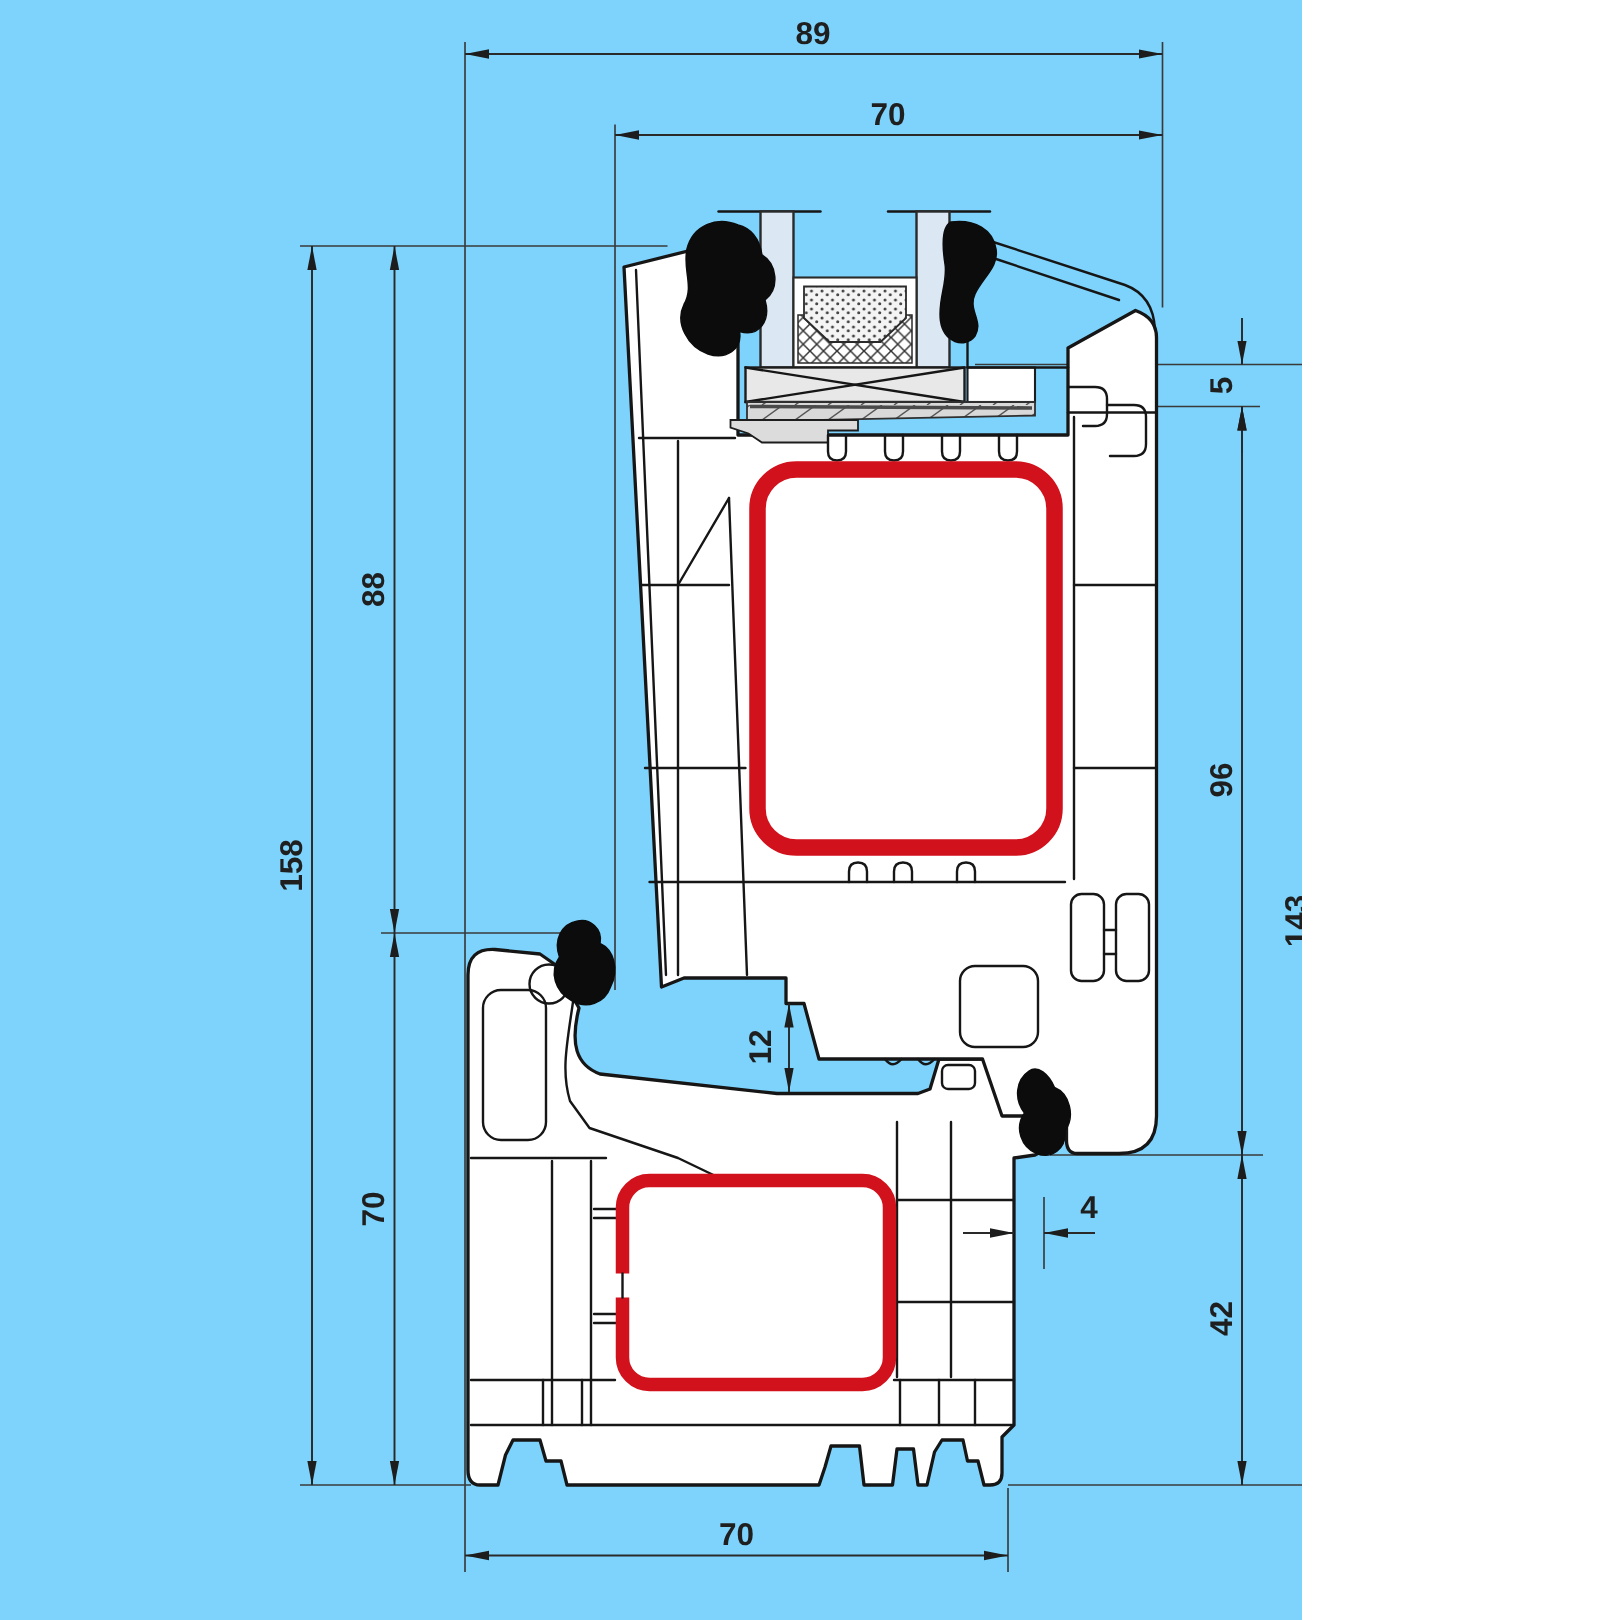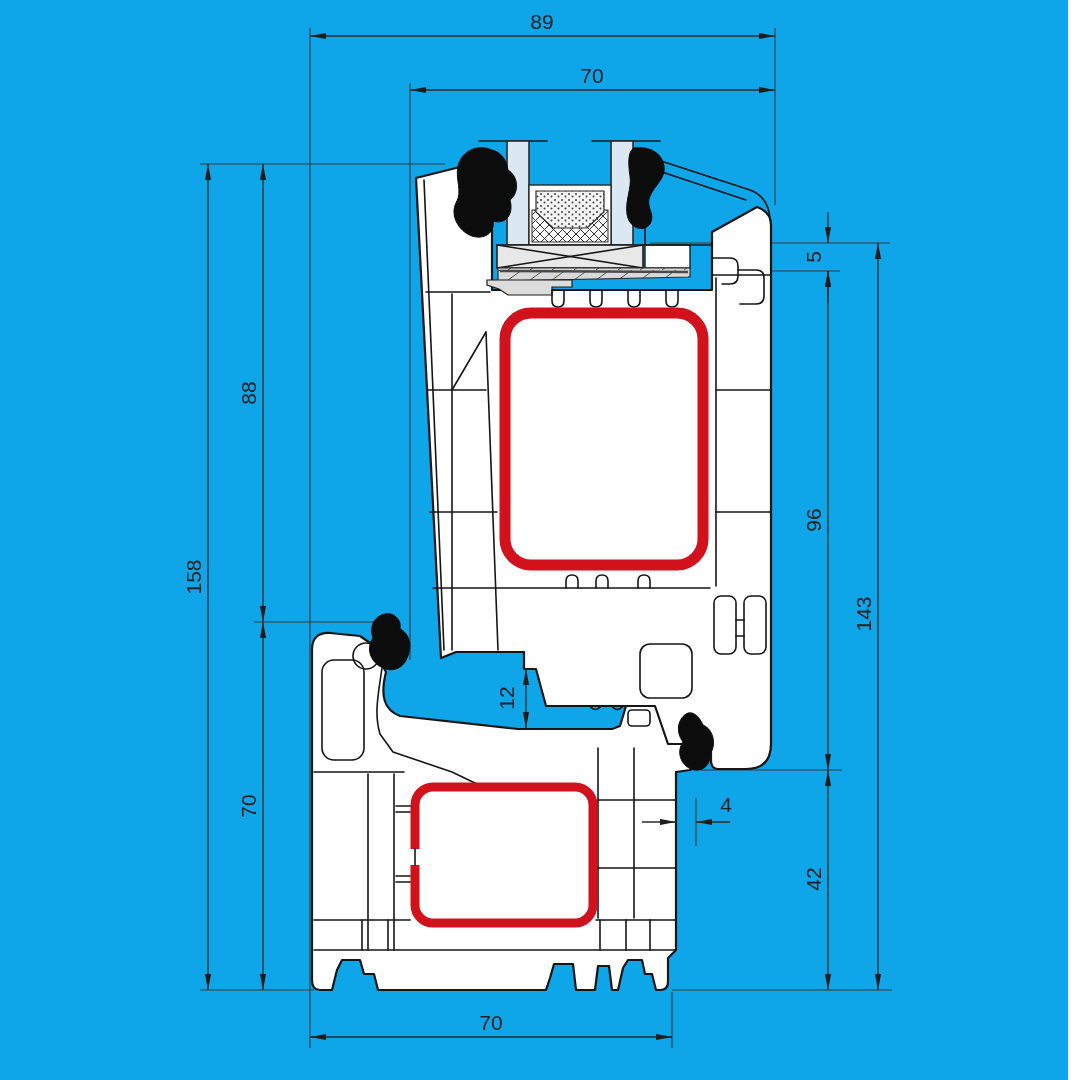--- a/index.html
+++ b/index.html
@@ -1,16 +1,16 @@
 <!DOCTYPE html>
 <html><head>
 <meta charset="utf-8">
 <style>
   html,body{margin:0;padding:0;background:#ffffff;}
-  .stage{position:relative;width:1068px;height:1080px;background:#0ea5e9;overflow:hidden;}
+  .stage{position:relative;width:868px;height:1080px;background:#7dd3fc;overflow:hidden;font-weight:bold;}
   svg{display:block;}
   text{font-family:"Liberation Sans", sans-serif;font-size:21px;fill:#1f1f1f;}
   .dimline{stroke:#2a2a2a;stroke-width:1.3;fill:none;}
   .extline{stroke:#3a3a3a;stroke-width:1.1;fill:none;}
   .prof{stroke:#161616;stroke-width:2.2;fill:#ffffff;stroke-linejoin:round;}
   .web{stroke:#161616;stroke-width:1.6;fill:none;stroke-linejoin:round;stroke-linecap:round;}
   .steel{fill:none;stroke-linejoin:round;}
   .gasket{fill:#0c0c0c;stroke:#0c0c0c;stroke-width:1;}
 </style>
 </head>

